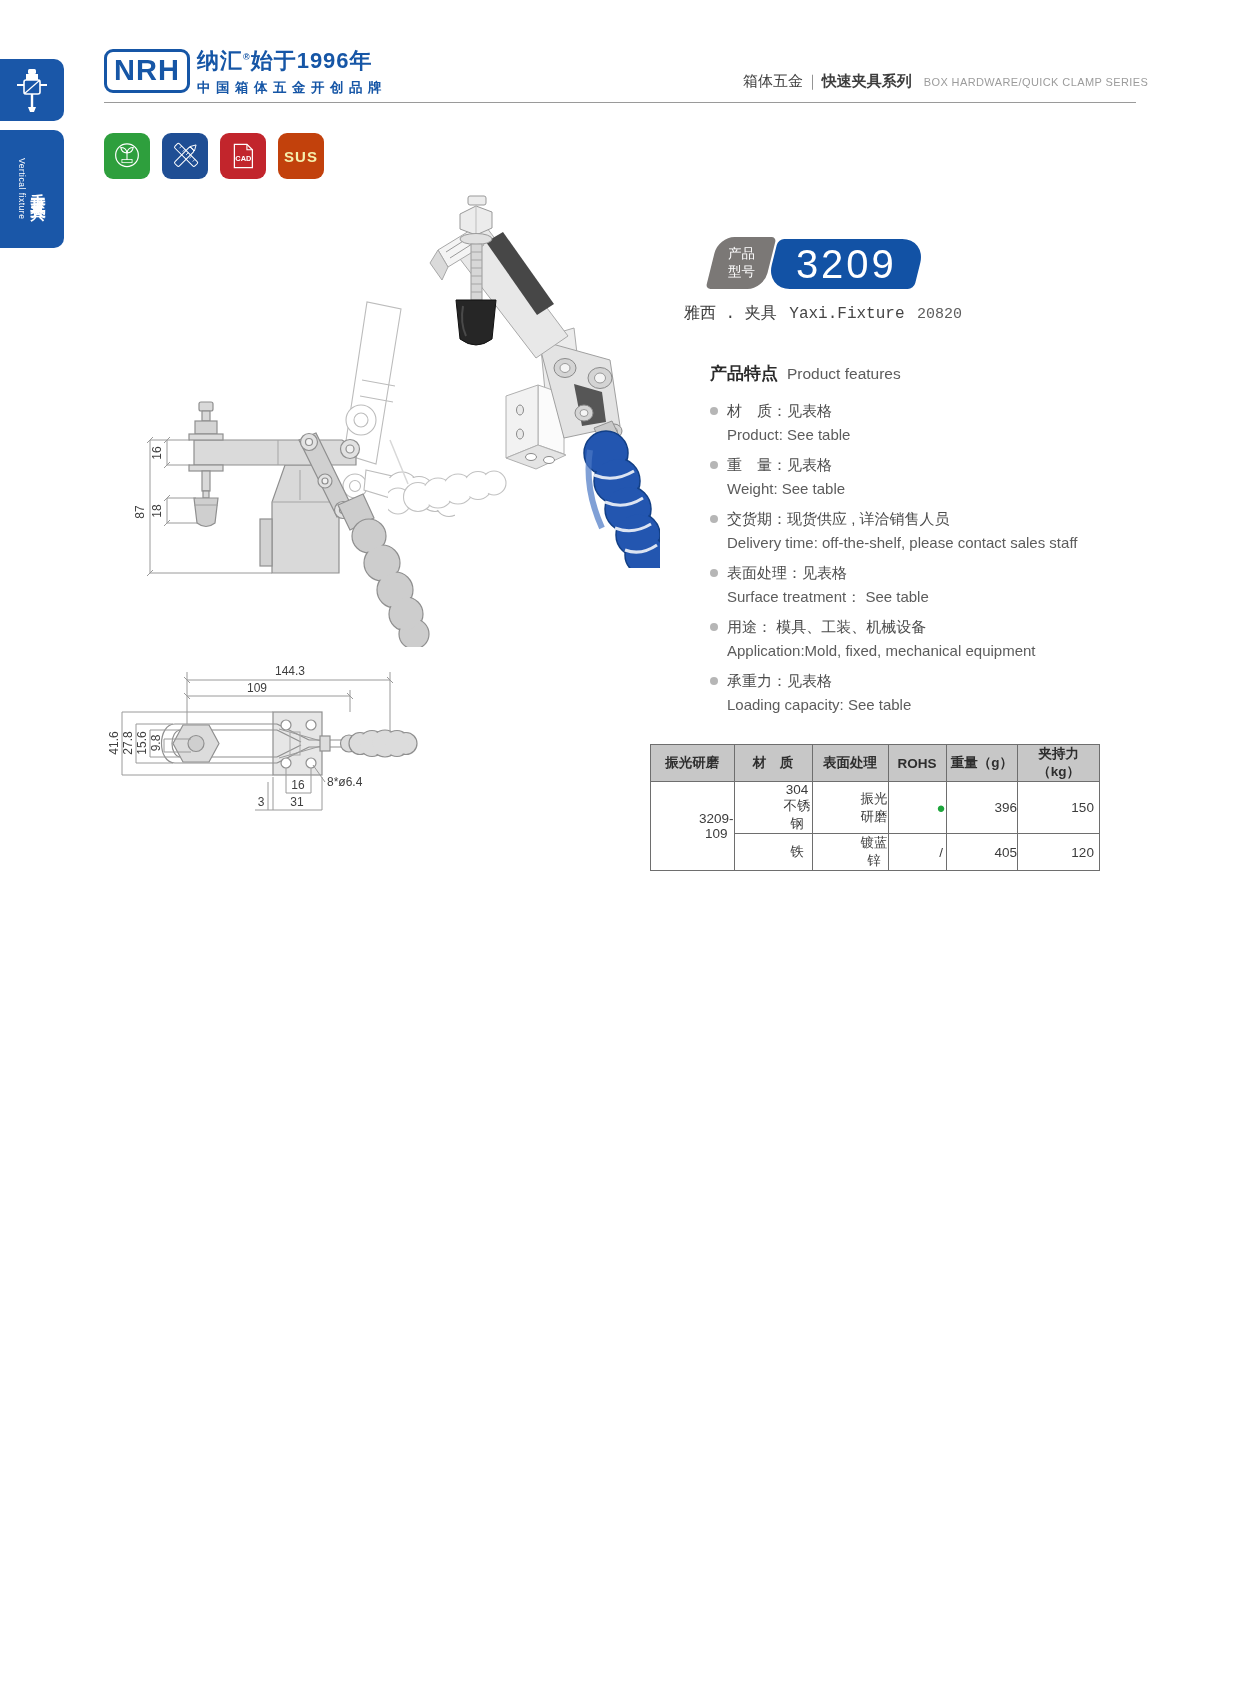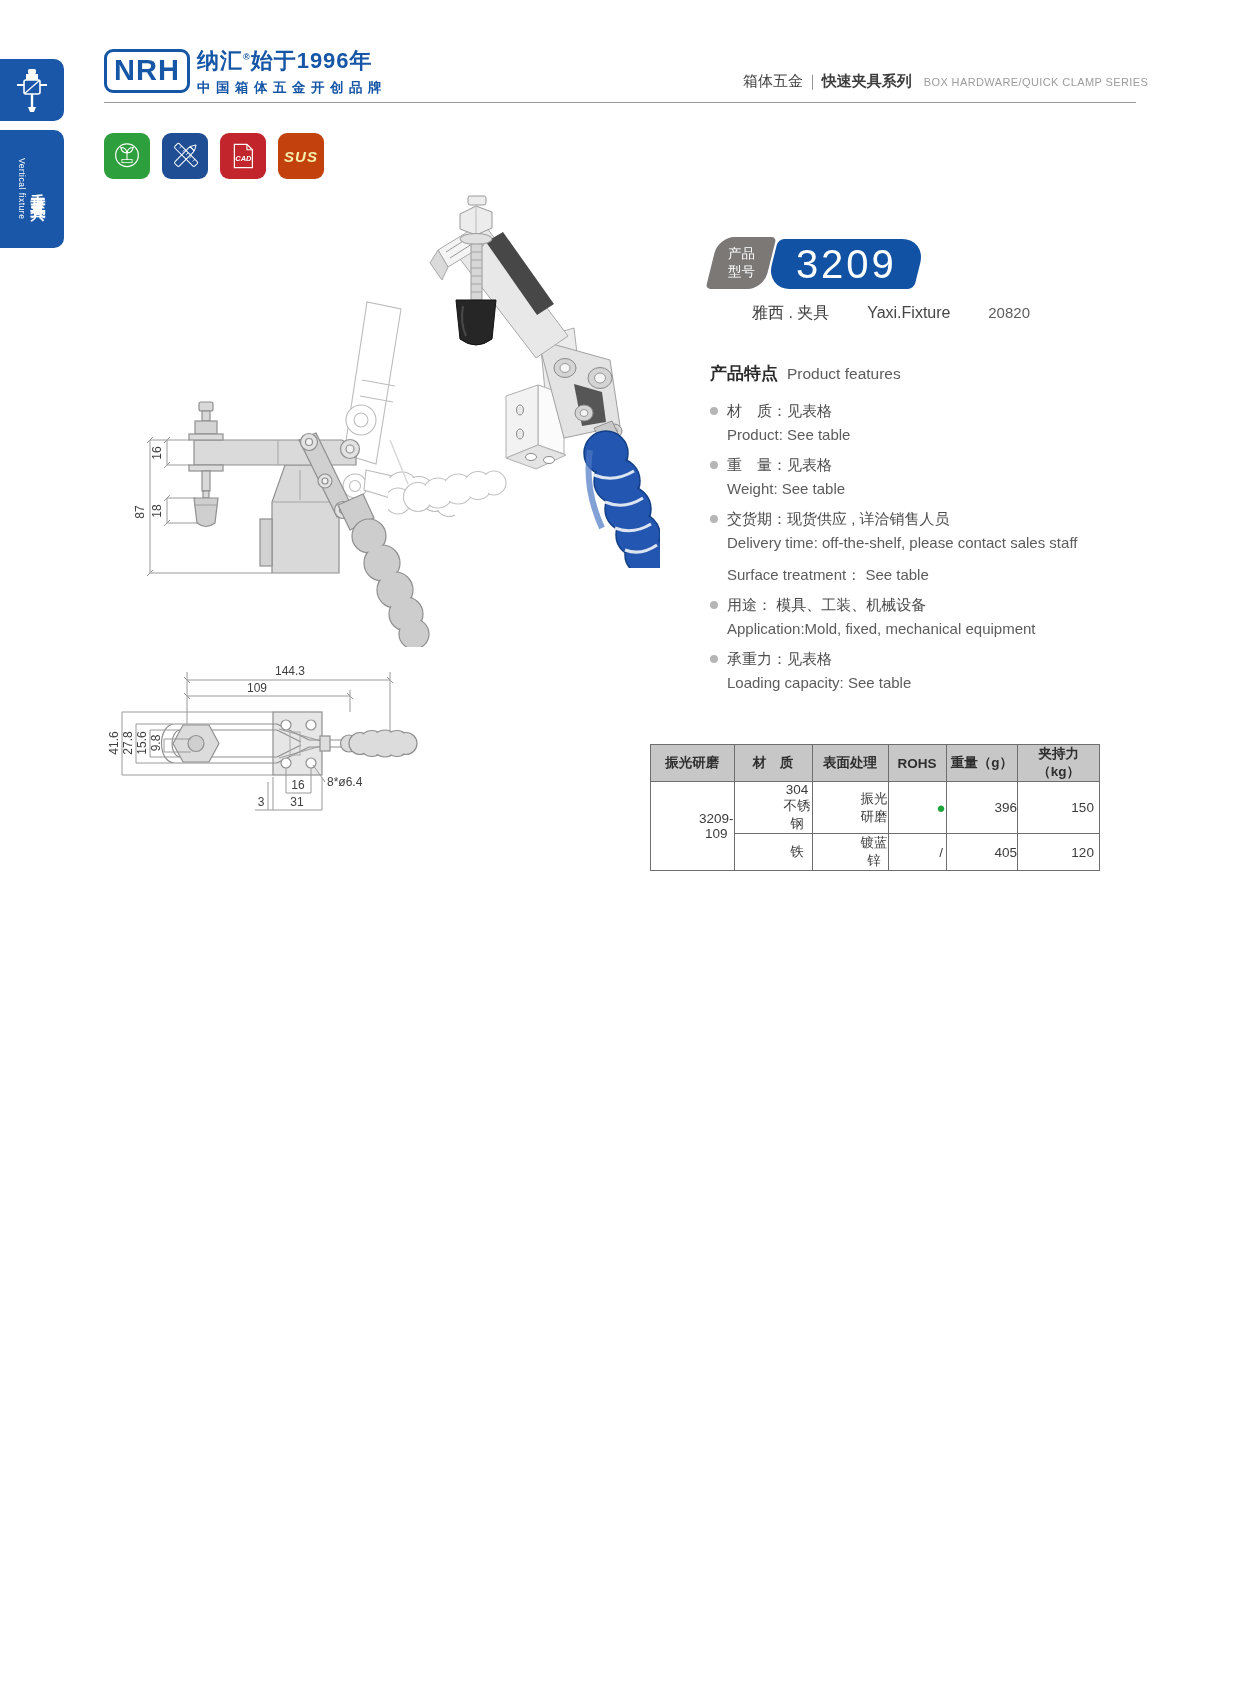--- a/index.html
+++ b/index.html
@@ -22,34 +22,34 @@
   #brand .line2 { font-size:13.5px; font-weight:bold; letter-spacing:5.5px; margin-top:3px; }
   #series { position:absolute; left:743px; top:72px; display:flex; align-items:baseline; gap:12px; white-space:nowrap; }
   #series .cn { font-size:15px; color:#3e3e3e; }
   #series .cn b { font-weight:bold; }
   #series .sep { color:#8a8a8a; font-weight:300; padding:0 2px; }
   #series .en { font-size:11px; color:#9c9c9c; letter-spacing:0.4px; }
   #header-rule { position:absolute; left:104px; top:102px; width:1032px; height:1px; background:#9a9a9a; }
 
   
   #cert-row { position:absolute; left:104px; top:133px; display:flex; gap:12px; }
-  .cert { width:46px; height:46px; border-radius:9px; display:flex; align-items:center; justify-content:center;font-style:italic; }
+  .cert { width:46px; height:46px; border-radius:9px; display:flex; align-items:center; justify-content:center; }
   .cert.green { background:#2E9F3D; }
   .cert.blue { background:#1F4E94; }
   .cert.red { background:#C2252C; }
   .cert.yellow { background:#c2410c; }
   .cert .sus-text { color:#F5F0AD; font-weight:bold; font-size:15px; letter-spacing:1px; }
 
   
   #badge-gray { position:absolute; left:712px; top:237px; width:58px; height:52px; background:#7B7876; border-radius:16px 5px 16px 5px; transform:skewX(-14deg); z-index:2; display:flex; align-items:center; justify-content:center; }
   #badge-gray .inner { transform:skewX(14deg); color:#ffffff; font-size:13.5px; line-height:1.3; text-align:center; }
   #badge-blue { position:absolute; left:772px; top:239px; width:148px; height:50px; background:#1252A5; border-radius:6px 24px 6px 24px; transform:skewX(-14deg); z-index:1; display:flex; align-items:center; justify-content:center; }
   #badge-blue .inner { transform:skewX(14deg); color:#ffffff; font-size:40px; letter-spacing:3px; }
 
-  #name-line { position:absolute; left:752px; top:303px; width:278px; display:flex; justify-content:space-between; align-items:baseline; }
+  #name-line { position:absolute; left:684px; top:303px; width:278px; display:flex; justify-content:space-between; align-items:baseline;font-family:Liberation Mono, monospace; }
   #name-line .cn { font-size:16px; color:#3d3d3d; }
   #name-line .en { font-size:16px; color:#454545; }
   #name-line .code { font-size:15px; color:#5d5d5d; }
 
   
   #features { position:absolute; left:710px; top:362px; width:430px; }
   #features .title { display:flex; align-items:baseline; gap:9px; }
   #features .title .cn { font-size:17px; font-weight:bold; color:#2b2b2b; }
   #features .title .en { font-size:15.5px; color:#5c5c5c; }
   #feat-list { margin-top:15px; display:flex; flex-direction:column; gap:8px; }
@@ -349,20 +349,24 @@
         <div class="en">Weight: See table</div>
       </div>
       <div class="feat-item">
         <div class="row1">
             <span class="bullet"></span>
             <span class="cn">交货期：现货供应 , 详洽销售人员</span>
           </div>
         <div class="en">Delivery time: off-the-shelf, please contact sales staff</div>
       </div>
       <div class="feat-item">
+        <div class="row1">
+            <span class="bullet"></span>
+            <span class="cn">表面处理：见表格</span>
+          </div>
         <div class="en">Surface treatment：  See table</div>
       </div>
       <div class="feat-item">
         <div class="row1">
             <span class="bullet"></span>
             <span class="cn">用途： 模具、工装、机械设备</span>
           </div>
         <div class="en">Application:Mold, fixed, mechanical equipment</div>
       </div>
       <div class="feat-item">

